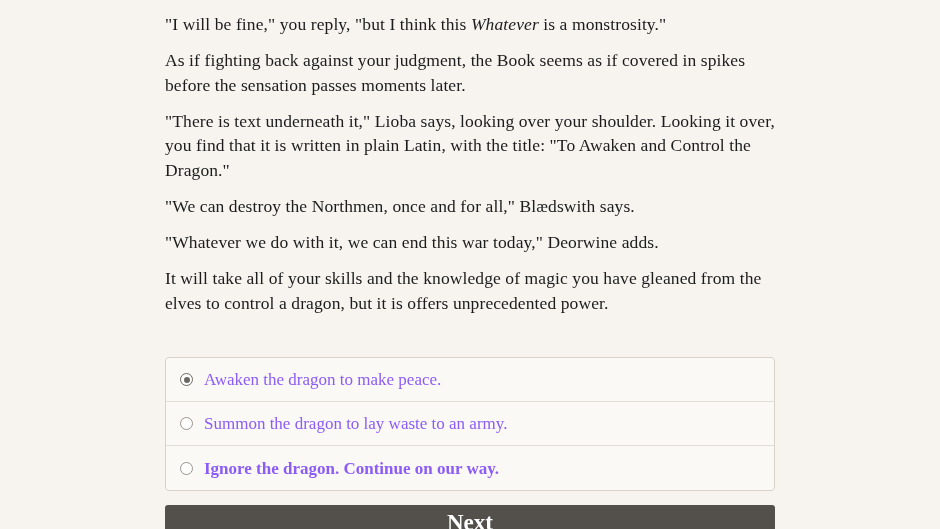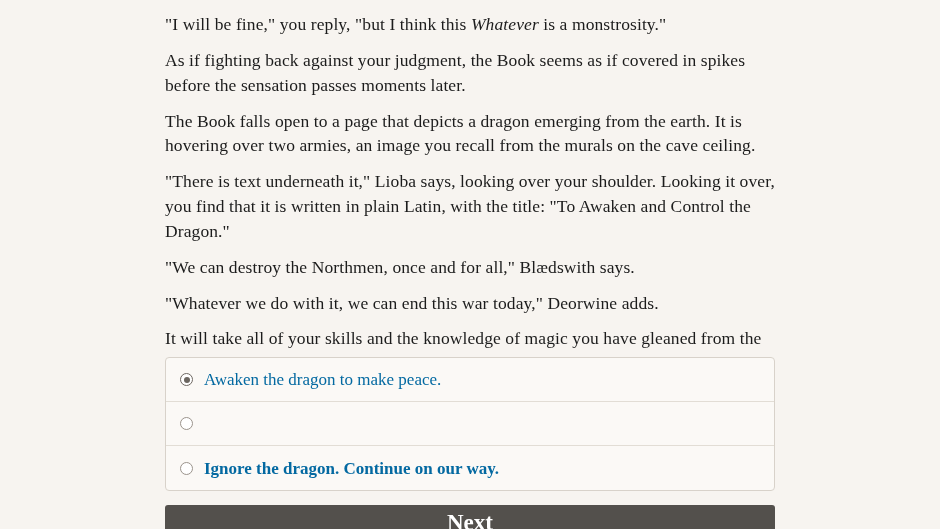--- a/index.html
+++ b/index.html
@@ -81,21 +81,21 @@
     width: 6px;
     height: 6px;
     margin-left: -3px;
     margin-top: -3px;
     border-radius: 50%;
     background: #6b6660;
   }
   .choice-label {
     font-size: 17px;
     line-height: 1;
-    color: #0369a1;
+    color: #8b5cf6;
   }
 
   .next-button {
     position: absolute;
     left: 165px;
     top: 505px;
     width: 610px;
     height: 34px;
     background: #53504c;
     color: #ffffff;
@@ -112,34 +112,34 @@
   }
 </style>
 </head>
 <body>
 
 <div class="page">
 
   <div class="story">
       <p class="para">"I will be fine," you reply, "but I think this <em>Whatever</em> is a monstrosity."</p>
       <p class="para">As if fighting back against your judgment, the Book seems as if covered in spikes before the sensation passes moments later.</p>
-      <p class="para">The Book falls open to a page that depicts a dragon emerging from the earth. It is hovering over two armies, an image you recall from the murals on the cave ceiling.</p>
       <p class="para">"There is text underneath it," Lioba says, looking over your shoulder. Looking it over, you find that it is written in plain Latin, with the title: "To Awaken and Control the Dragon."</p>
       <p class="para">"We can destroy the Northmen, once and for all," Blædswith says.</p>
       <p class="para">"Whatever we do with it, we can end this war today," Deorwine adds.</p>
       <p class="para">It will take all of your skills and the knowledge of magic you have gleaned from the elves to control a dragon, but it is offers unprecedented power.</p>
     </div>
 
   <div class="choices">
       <div class="choice">
         <span class="radio selected"></span>
         <span class="choice-label">Awaken the dragon to make peace.</span>
       </div>
       <div class="choice">
         <span class="radio"></span>
+        <span class="choice-label">Summon the dragon to lay waste to an army.</span>
       </div>
       <div class="choice">
         <span class="radio"></span>
         <span class="choice-label">Ignore the dragon. Continue on our way.</span>
       </div>
     </div>
 
   <button class="next-button">Next</button>
 
 </div>

